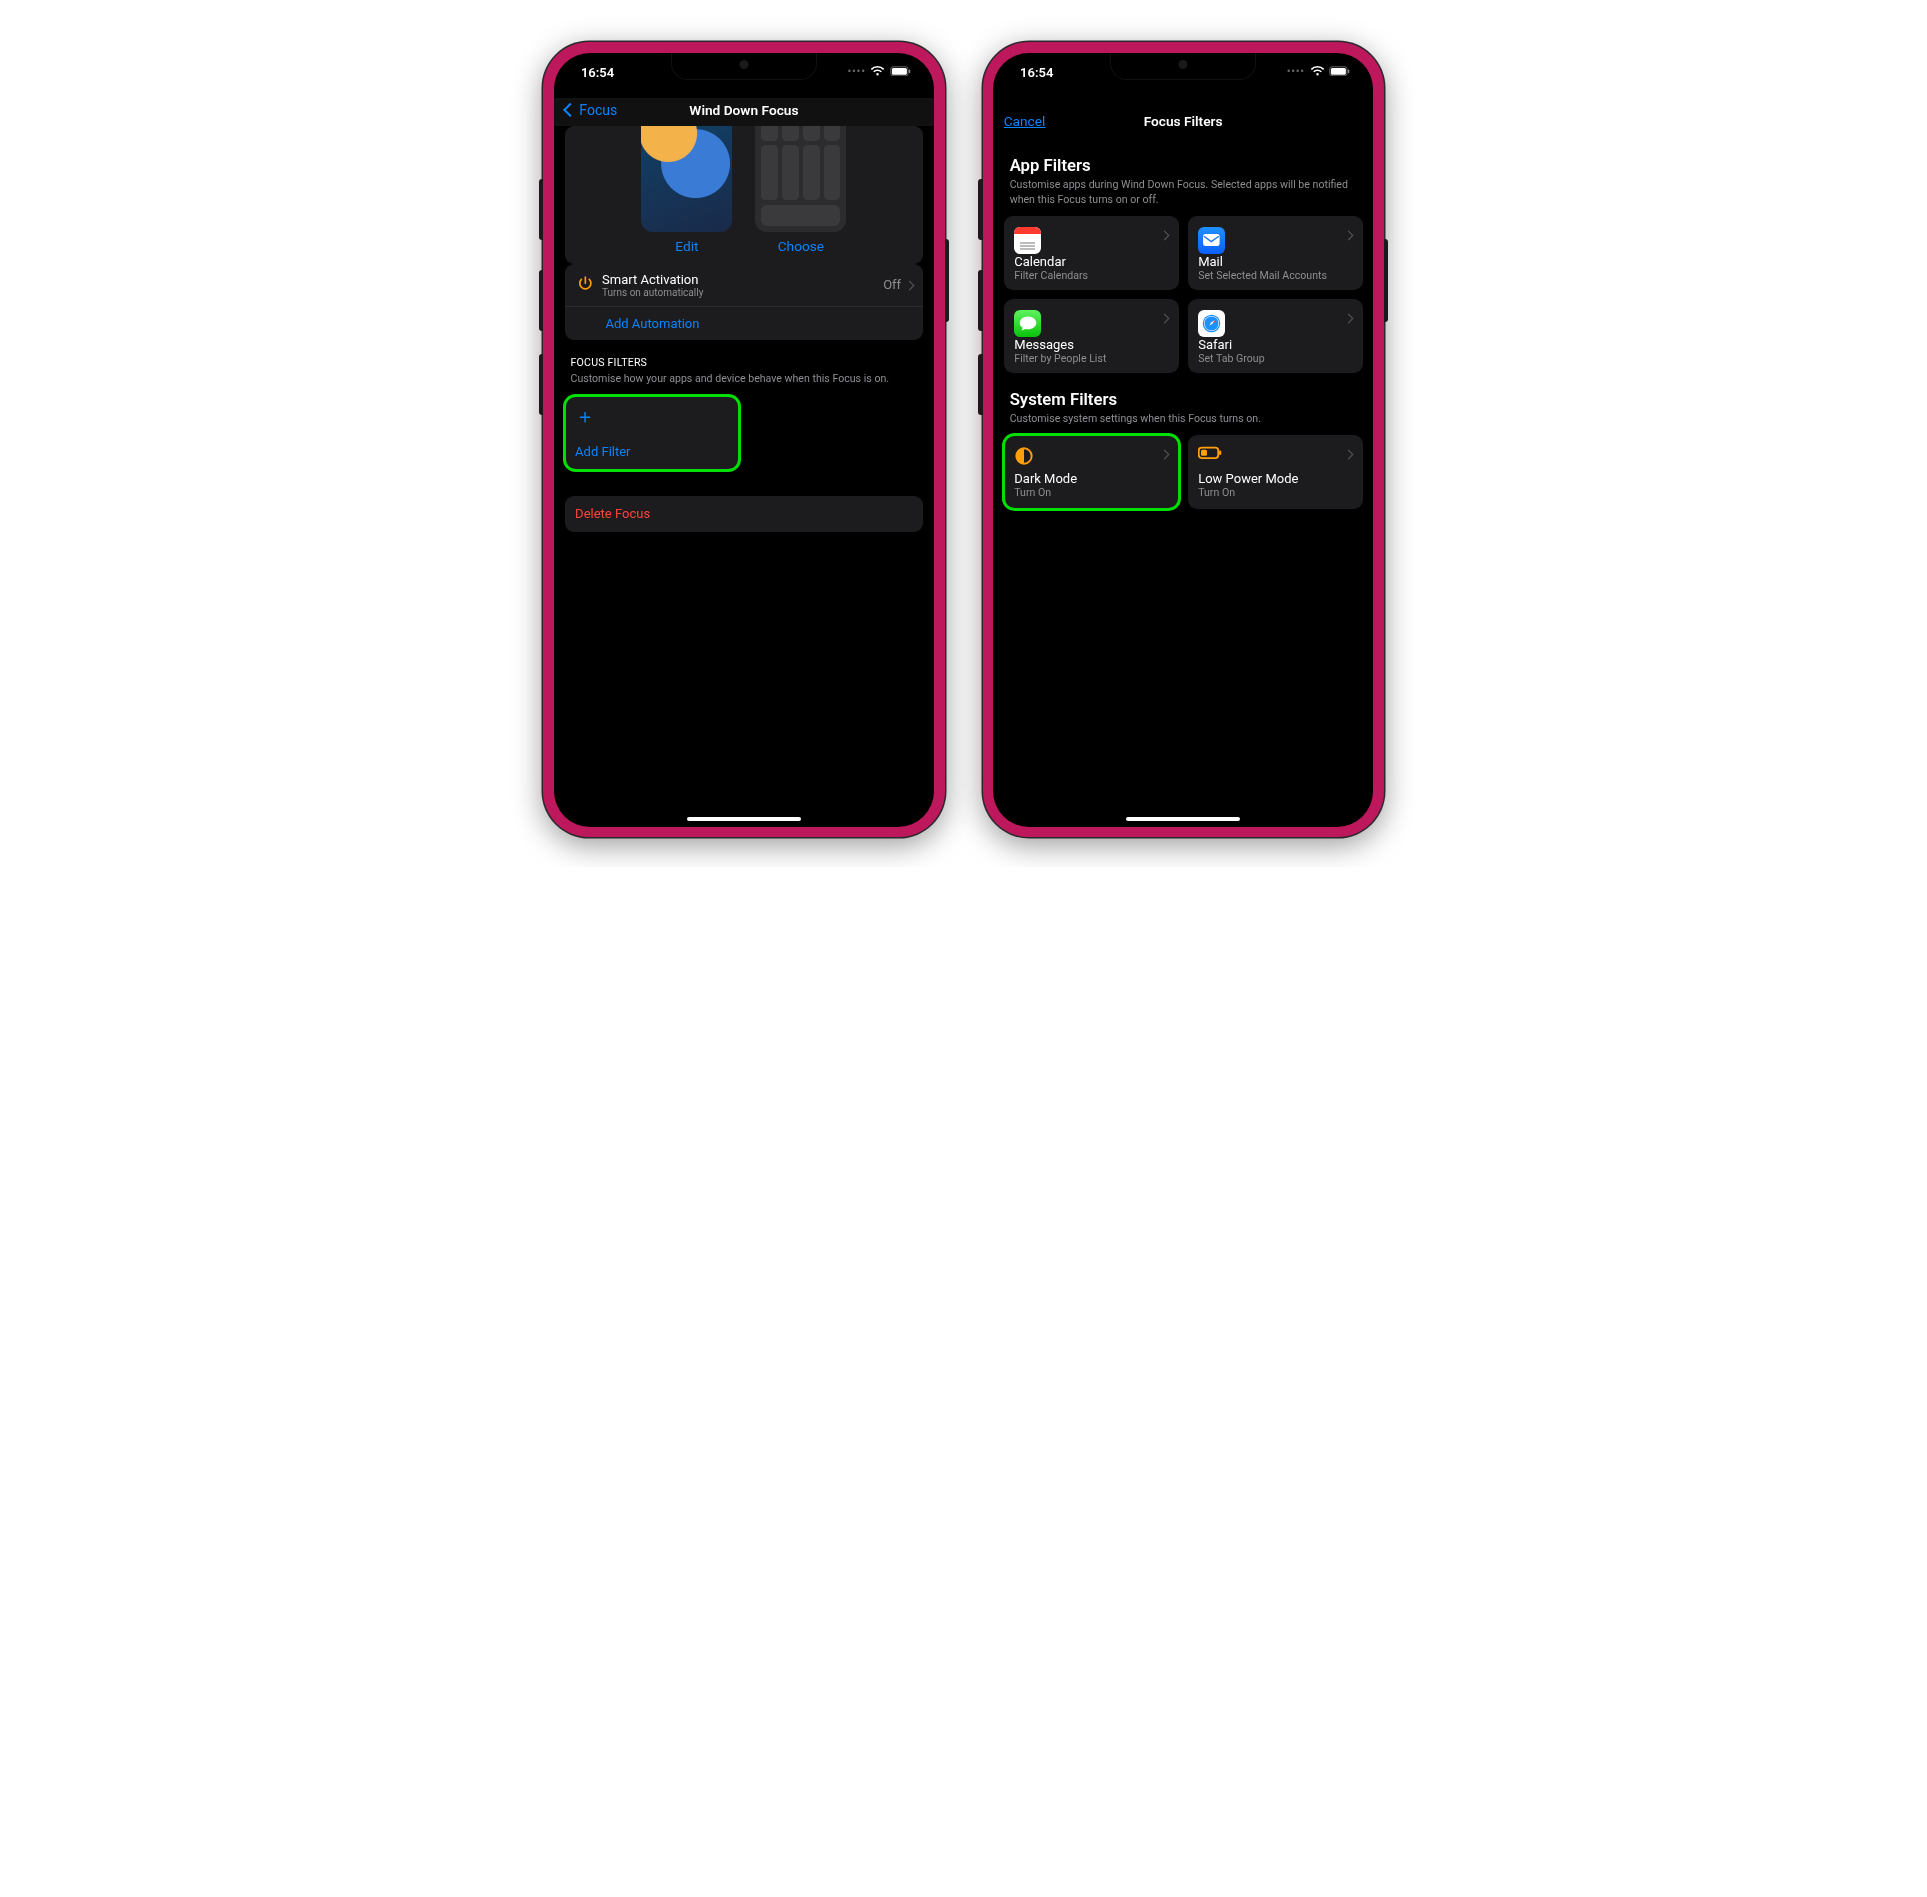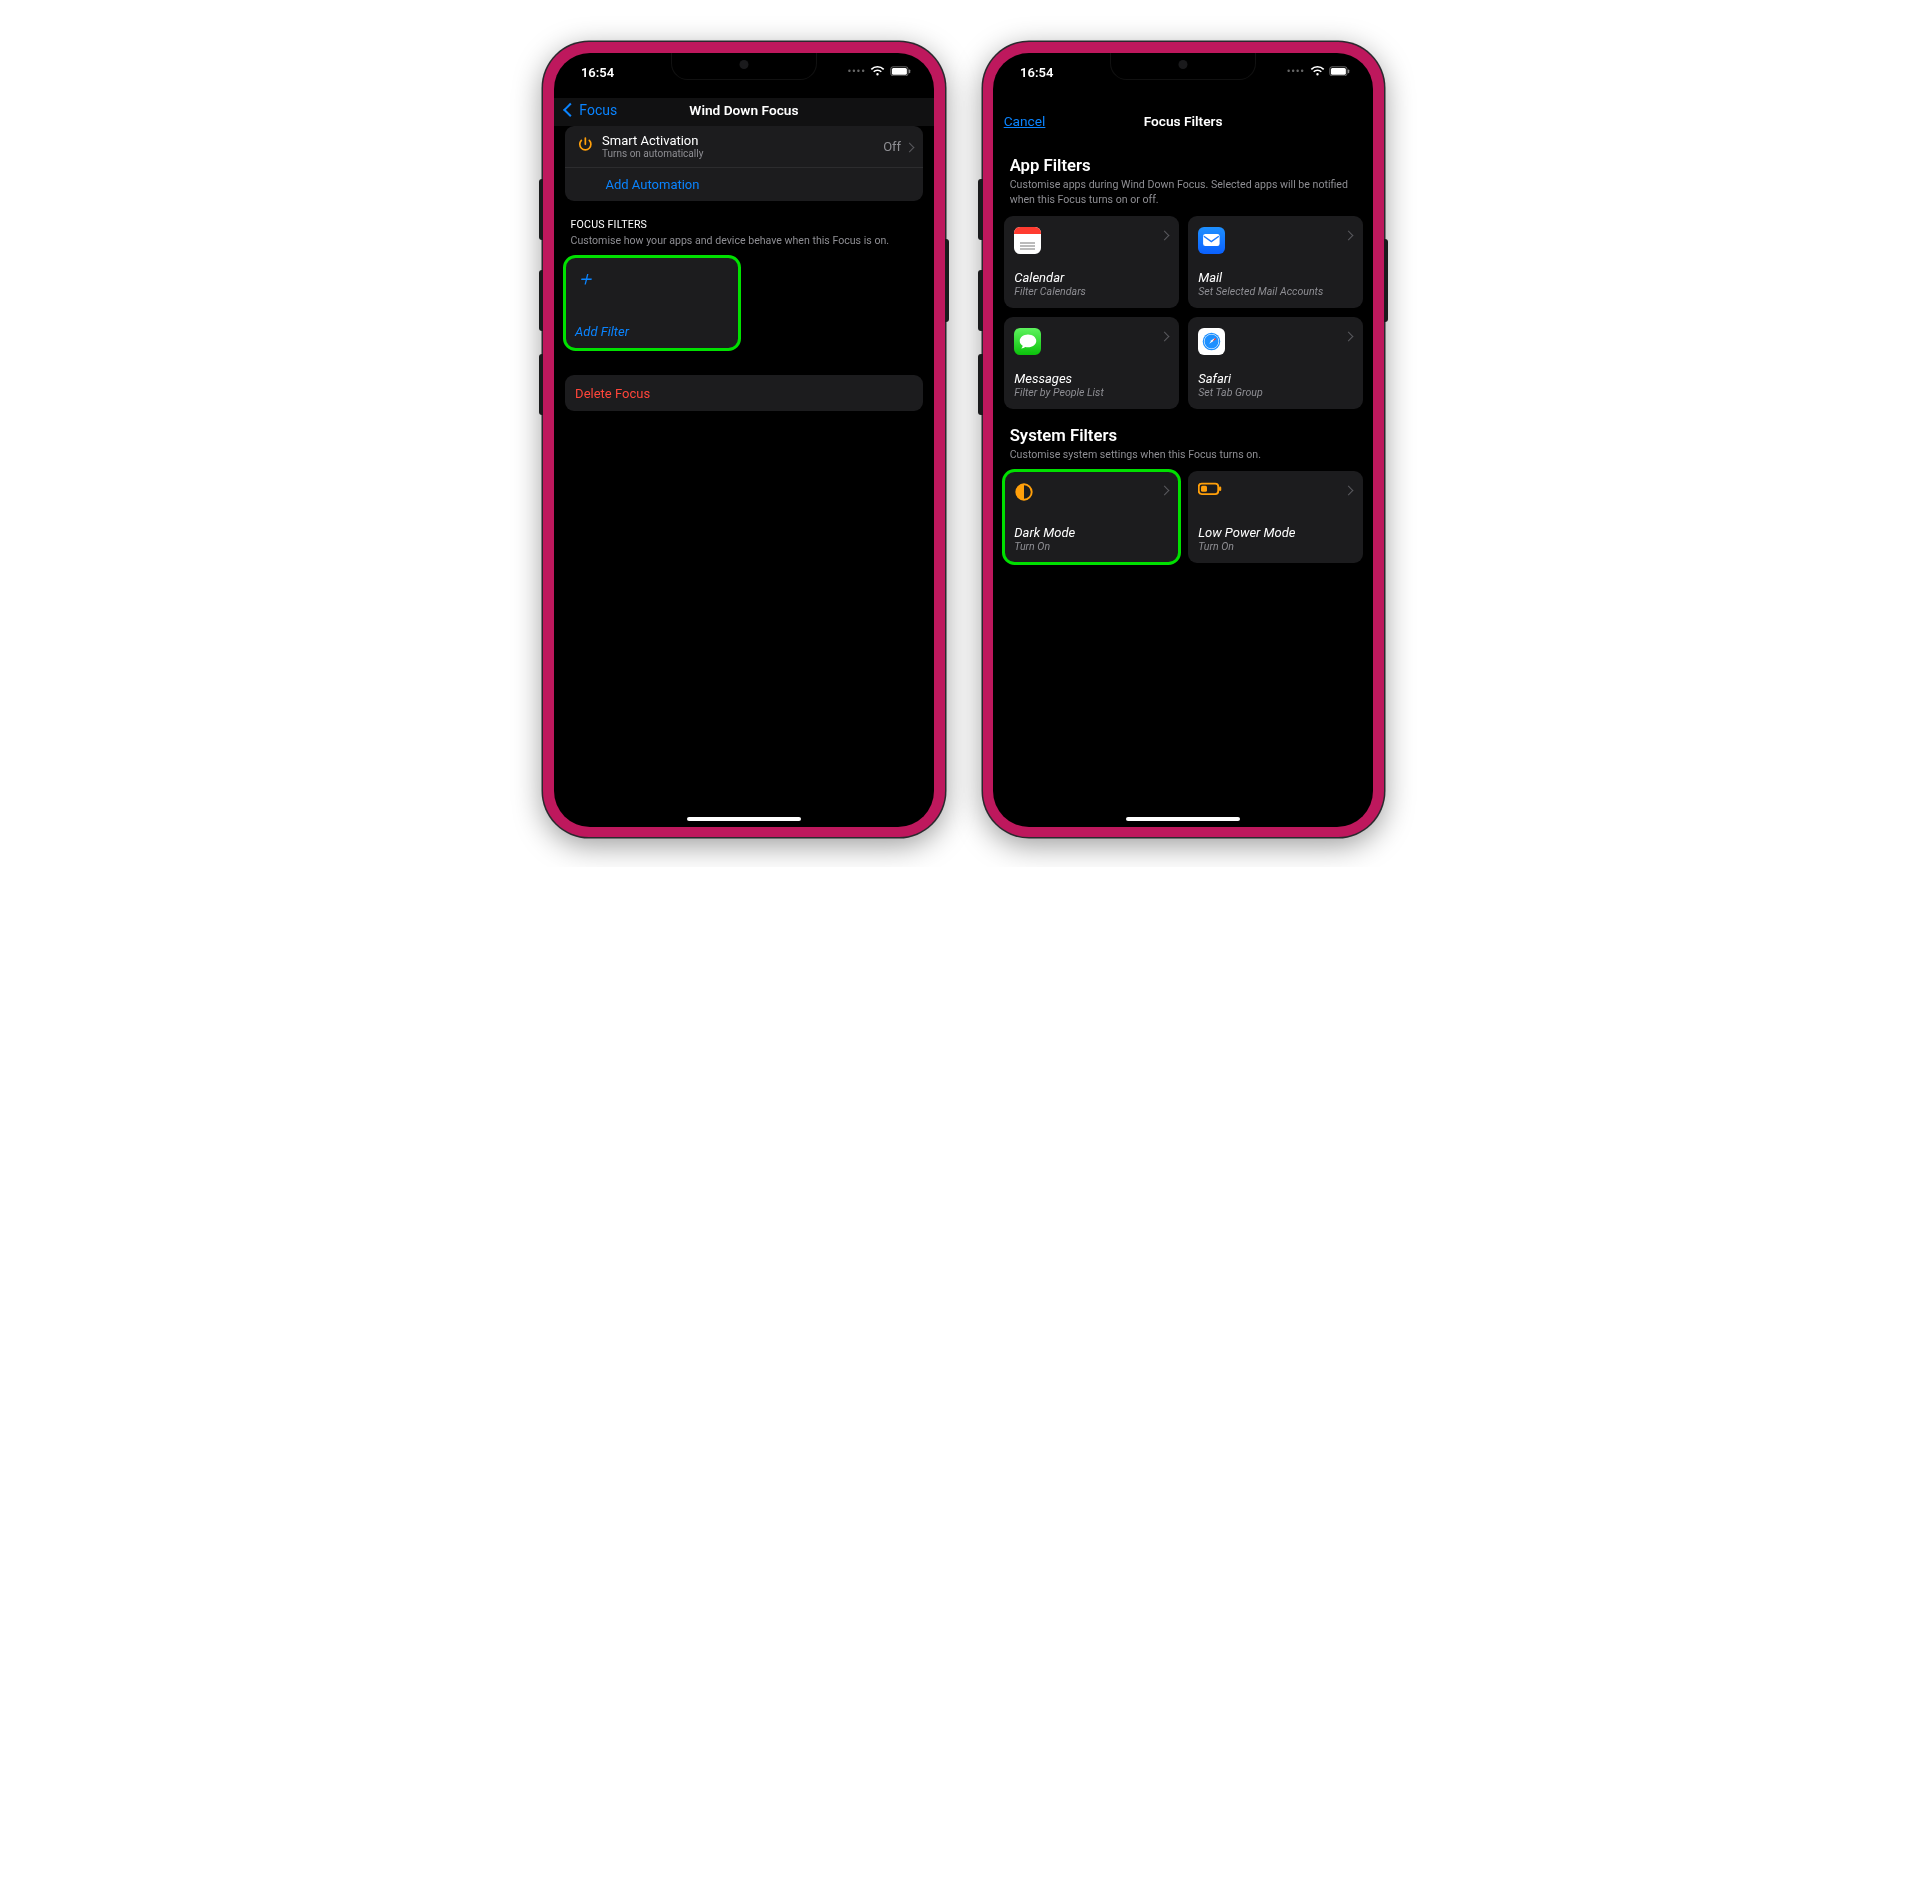--- a/index.html
+++ b/index.html
@@ -208,27 +208,26 @@
   .tile-grid {
     display:grid;
     grid-template-columns:1fr 1fr;
     gap:9px;
     margin-top:4.6px;
   }
   .tile {
     background:#1c1c1e;
     border-radius:9px;
     padding:10.6px 10.6px;
-    height:92px;
+    height:74px;
     box-sizing:border-box;
     display:flex;
     flex-direction:column;
     justify-content:space-between;
     position:relative;
-    font-style:italic;
   }
   .tile .chev-right{ position:absolute; top:12px; right:10.6px; }
   .tile-label { font-size:13px; }
   .tile-sub { font-size:10.6px; color:#8e8e93; }
   .plus {
     color:#0a84ff;
     font-size:20px;
     font-weight:300;
     line-height:1;
   }
@@ -305,20 +304,47 @@
     </div>
 
     <div class="nav-bar">
       <div class="nav-back chev-left">
         <span>Focus</span>
       </div>
       <div class="nav-title">Wind Down Focus</div>
     </div>
 
     <div class="content">
+      <div class="screens-row">
+        <div class="mini-screen-col">
+          <div class="mini-screen">
+              <div class="mini-wallpaper"></div>
+            </div>
+          <div class="link">Edit</div>
+        </div>
+        <div class="mini-screen-col">
+          <div class="mini-screen">
+            <div class="mini-home">
+
+              <div class="mini-grid">
+                  <div></div>
+                  <div></div>
+                  <div></div>
+                  <div></div>
+                  <div></div>
+                  <div></div>
+                  <div></div>
+                  <div></div>
+                </div>
+              <div class="mini-dock"></div>
+            </div>
+          </div>
+          <div class="link">Choose</div>
+        </div>
+      </div>
 
       <div class="list">
         <div class="row">
           <div class="row-icon orange">
             <svg width="16.7" height="16.7" viewBox="0 0 24 24" fill="none" stroke="currentColor" stroke-width="2.4" stroke-linecap="round">
                 <path d="M12 3v9"></path>
                 <path d="M6.3 6.3a8 8 0 1011.4 0"></path>
               </svg>
           </div>
           <div class="row-body">

